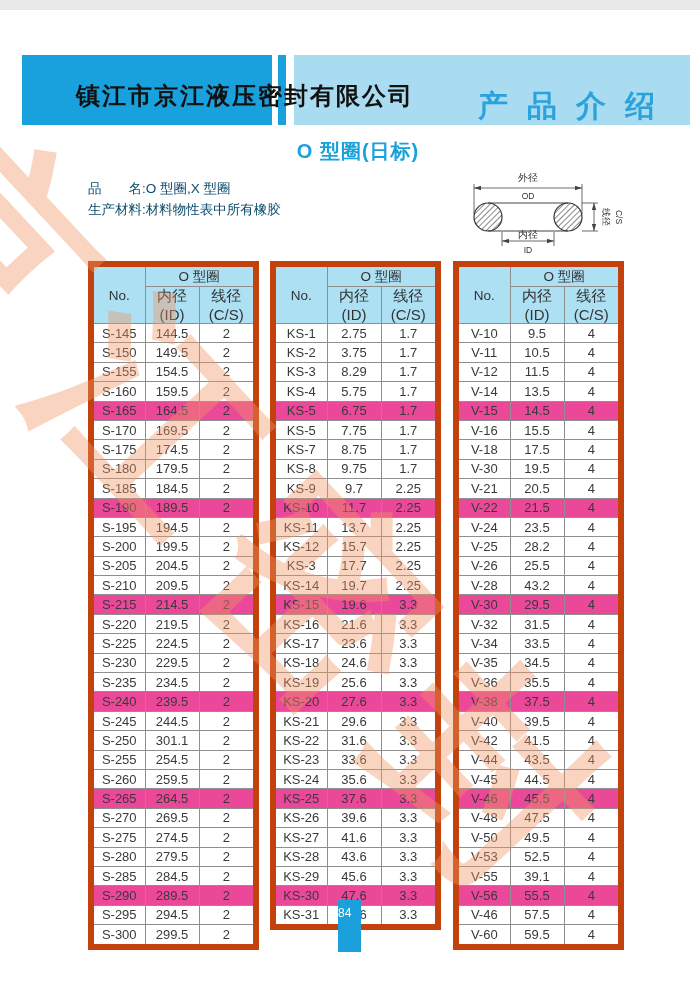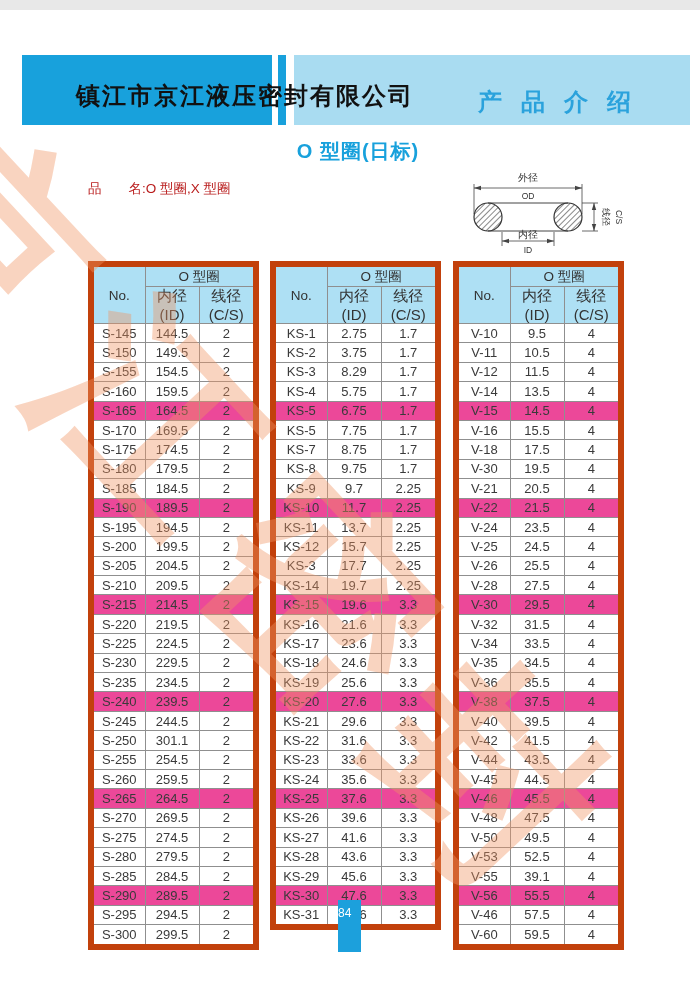--- a/index.html
+++ b/index.html
@@ -13,28 +13,28 @@
   .hdr-stripe{position:absolute; left:278px; top:45px; width:8px; height:70px; background:#18A1DC;}
   .hdr-light{position:absolute; left:294px; top:45px; width:396px; height:70px; background:#A9DCF1;}
   .company{
     position:absolute; left:76px; top:70px; z-index:2;
     font-family:"DejaVu Serif", serif; font-weight:bold;
     font-size:24px; color:#111; letter-spacing:2px; white-space:nowrap;
   }
   .section-title{
     position:absolute; left:478px; top:76px; z-index:2;
     font-family:"DejaVu Serif", serif; font-weight:bold;
-    font-size:24px; color:#2AA2DC; letter-spacing:19px; white-space:nowrap;
+    font-size:30px; color:#2AA2DC; letter-spacing:19px; white-space:nowrap;
   }
   .page-title{
     position:absolute; left:0; top:128px; width:716px; text-align:center; z-index:2;
     font-size:20px; font-weight:bold; color:#18A1DC; letter-spacing:1px;
   }
   
-  .info{position:absolute; left:88px; top:168px; font-size:13.5px; line-height:21px; color:#b91c1c;}
+  .info{position:absolute; left:88px; top:168px; font-size:13.5px; line-height:21px; color:#0c4a6e;}
   .info div{white-space:pre;}
   
   .diagram{position:absolute; left:450px; top:160px; width:190px; height:88px;}
   
   table.spec{
     position:absolute; top:251px; border-collapse:collapse; table-layout:fixed;
     font-size:13px; color:#3a3a3a; background:#fff;
     border:6px solid #c2410c;
   }
   table.spec th, table.spec td{
@@ -73,20 +73,21 @@
   <div class="hdr-dark"></div>
   <div class="hdr-stripe"></div>
   <div class="hdr-light"></div>
   <div class="company">镇江市京江液压密封有限公司</div>
   <div class="section-title">产品介绍</div>
 
   <div class="page-title">O 型圈(日标)</div>
 
   <div class="info">
     <div>品　　名:O 型圈,X 型圈</div>
+    <div>生产材料:材料物性表中所有橡胶</div>
   </div>
 
   <svg class="diagram" viewBox="0 0 190 88">
     <defs>
       <pattern id="hatch" width="4" height="4" patternUnits="userSpaceOnUse" patternTransform="rotate(45)">
         <line x1="0" y1="0" x2="0" y2="4" stroke="#555" stroke-width="1.4"></line>
       </pattern>
     </defs>
 
     <line x1="38" y1="33" x2="118" y2="33" stroke="#444" stroke-width="1"></line>
@@ -541,31 +542,31 @@
           <td>21.5</td>
           <td>4</td>
         </tr>
         <tr>
           <td>V-24</td>
           <td>23.5</td>
           <td>4</td>
         </tr>
         <tr>
           <td>V-25</td>
-          <td>24.5</td>
+          <td>28.2</td>
           <td>4</td>
         </tr>
         <tr>
           <td>V-26</td>
           <td>25.5</td>
           <td>4</td>
         </tr>
         <tr>
           <td>V-28</td>
-          <td>27.5</td>
+          <td>43.2</td>
           <td>4</td>
         </tr>
         <tr class="hl">
           <td>V-30</td>
           <td>29.5</td>
           <td>4</td>
         </tr>
         <tr>
           <td>V-32</td>
           <td>31.5</td>

